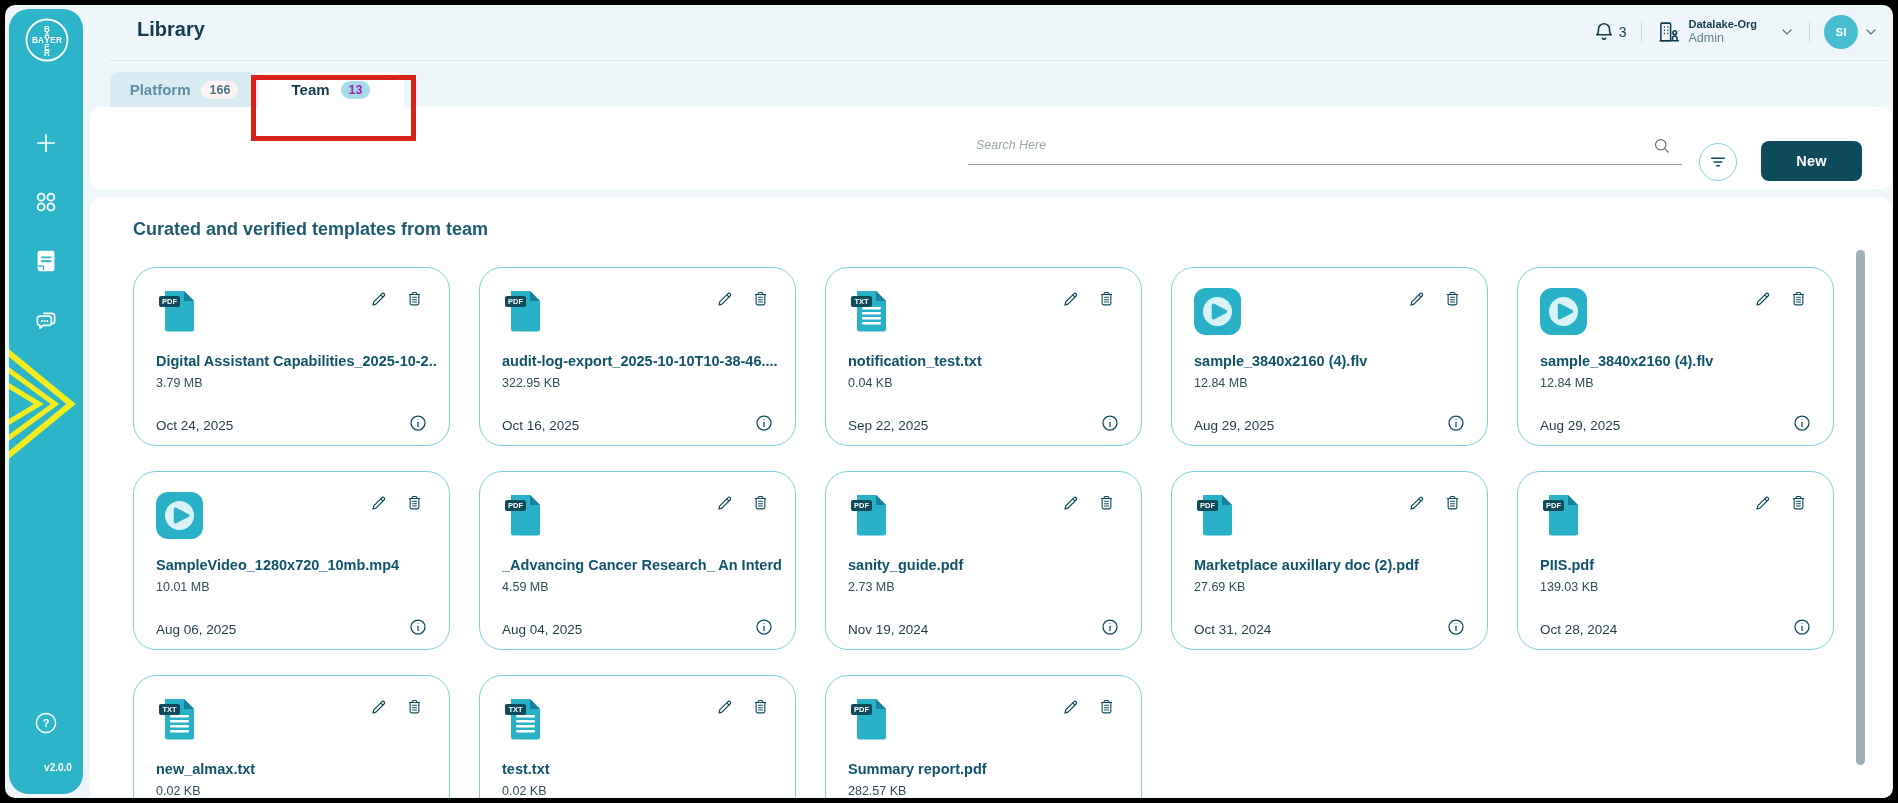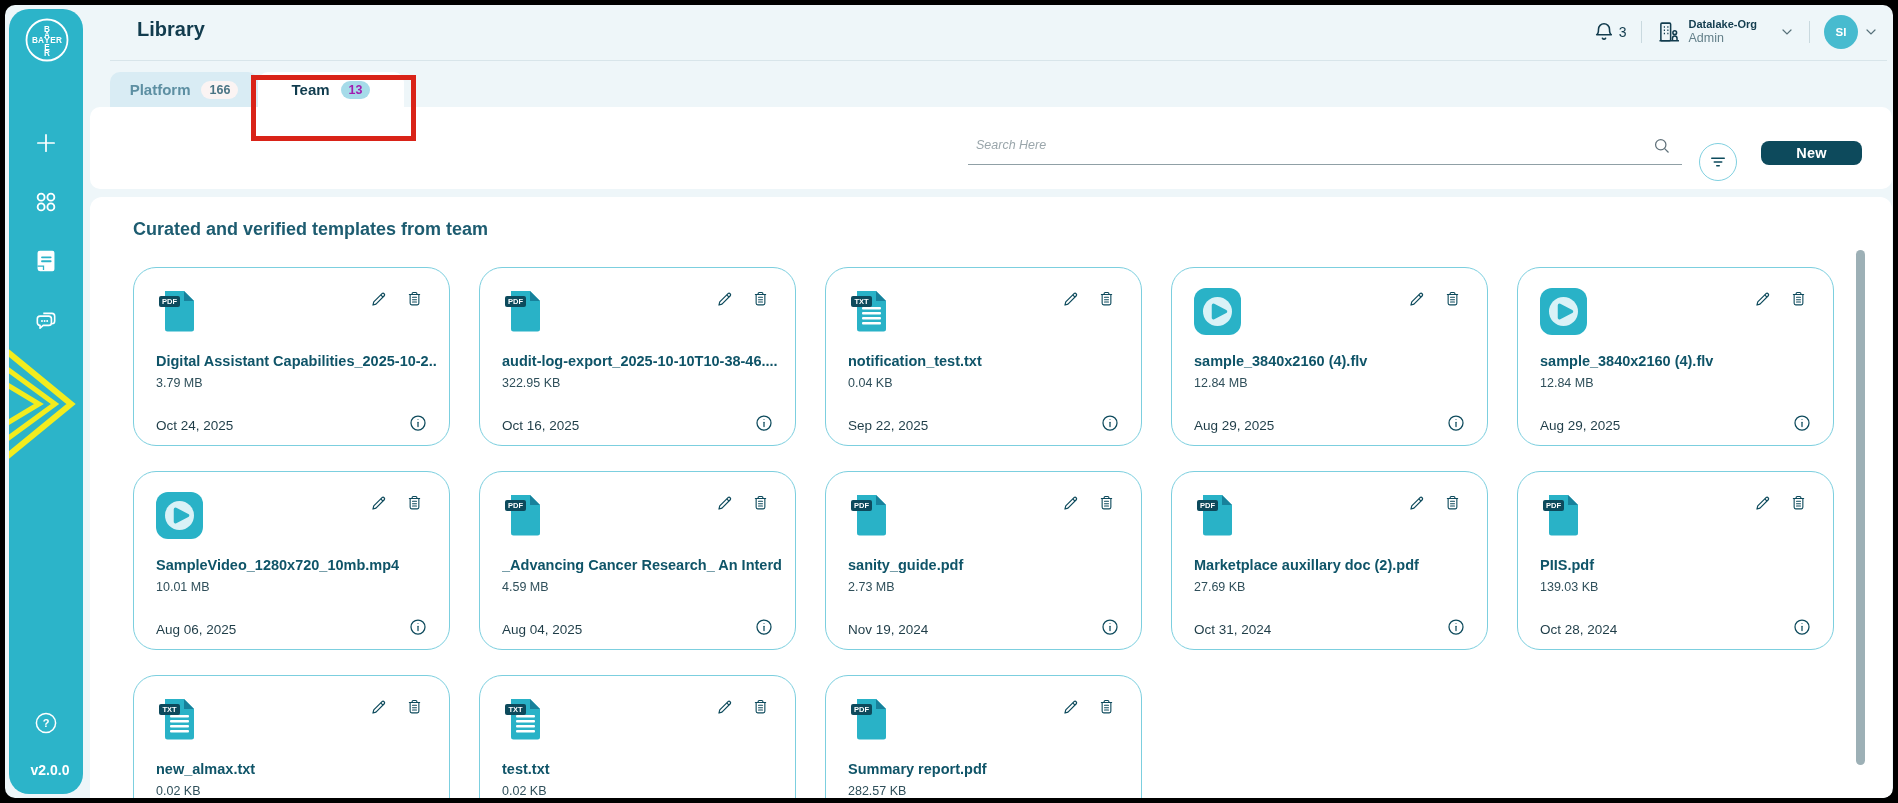--- a/index.html
+++ b/index.html
@@ -12,22 +12,22 @@
     background:#eef6f9;border-radius:10px;overflow:hidden;}
 
   
   .sidebar{position:absolute;left:4px;top:4px;width:74px;height:785px;
     background:#2cb4c9;border-radius:20px;overflow:hidden;}
   .brand{position:absolute;left:15px;top:8px;width:46px;height:46px;}
   .nav-icon{position:absolute;left:24px;width:26px;height:26px;cursor:pointer;}
   .nav-plus{top:121px}.nav-apps{top:180px}.nav-book{top:239px}.nav-chat{top:299px}
   .decor{position:absolute;left:0;top:334px;width:74px;height:122px;}
   .help-btn{position:absolute;left:25px;top:702px;width:24px;height:24px;}
-  .version{position:absolute;left:4px;top:753px;width:74px;text-align:center;
-    color:#fff;font-size:14px;font-weight:700;}
+  .version{position:absolute;left:12px;top:753px;width:74px;text-align:center;
+    color:#fff;font-size:10px;font-weight:700;}
 
   
   .page-title{position:absolute;left:132px;top:13px;font-size:20px;font-weight:700;color:#123c4e;}
   .header-divider{position:absolute;left:105px;right:6px;top:55px;height:1px;background:#d8e5ea;}
   .header-right{position:absolute;right:14px;top:7px;height:40px;display:flex;align-items:center;}
   .hr-gap-s{width:8px}.hr-gap-m{width:14px}
   .bell-wrap{display:flex;align-items:center;gap:4px;cursor:pointer;}
   .bell-count{font-size:14px;color:#123c4e;}
   .v-div{width:1px;height:22px;background:#c9d9df;}
   .org-wrap{display:flex;align-items:center;gap:7px;cursor:pointer;}
@@ -58,21 +58,21 @@
 
   
   .search-wrap{position:absolute;left:963px;top:124px;width:714px;height:36px;}
   .search-input{width:100%;height:100%;border:none;border-bottom:1px solid #90a0a6;background:transparent;
     outline:none;font-size:12.5px;color:#2f4f5a;padding:0 40px 4px 8px;box-sizing:border-box;
     font-family:"Liberation Sans",sans-serif;}
   .search-input::placeholder{font-style:italic;color:#9aa6ab;}
   .search-glass{position:absolute;right:10px;top:7px;width:20px;height:20px;cursor:pointer;}
   .filter-btn{position:absolute;left:1694px;top:138px;width:38px;height:38px;border-radius:19px;
     background:#fff;border:1.5px solid #7fd0e0;display:flex;align-items:center;justify-content:center;cursor:pointer;box-sizing:border-box;}
-  .new-btn{position:absolute;left:1756px;top:136px;width:101px;height:24px;border-radius:8px;
+  .new-btn{position:absolute;left:1756px;top:136px;width:101px;height:40px;border-radius:8px;
     background:#0d4a5c;color:#fff;font-size:14.5px;font-weight:700;display:flex;align-items:center;
     justify-content:center;cursor:pointer;letter-spacing:.2px;}
 
   
   .section-title{position:absolute;left:128px;top:214px;font-size:18px;font-weight:700;color:#1d5c70;}
   .card-grid{position:absolute;left:128px;top:262px;display:grid;
     grid-template-columns:repeat(5,317px);gap:25px 29px;}
   .card{width:317px;height:179px;background:#fff;border:1.2px solid #7ccfdf;border-radius:23px;
     position:relative;box-sizing:border-box;cursor:pointer;}
   .file-icon{position:absolute;left:22px;top:20px;width:47px;height:47px;}

